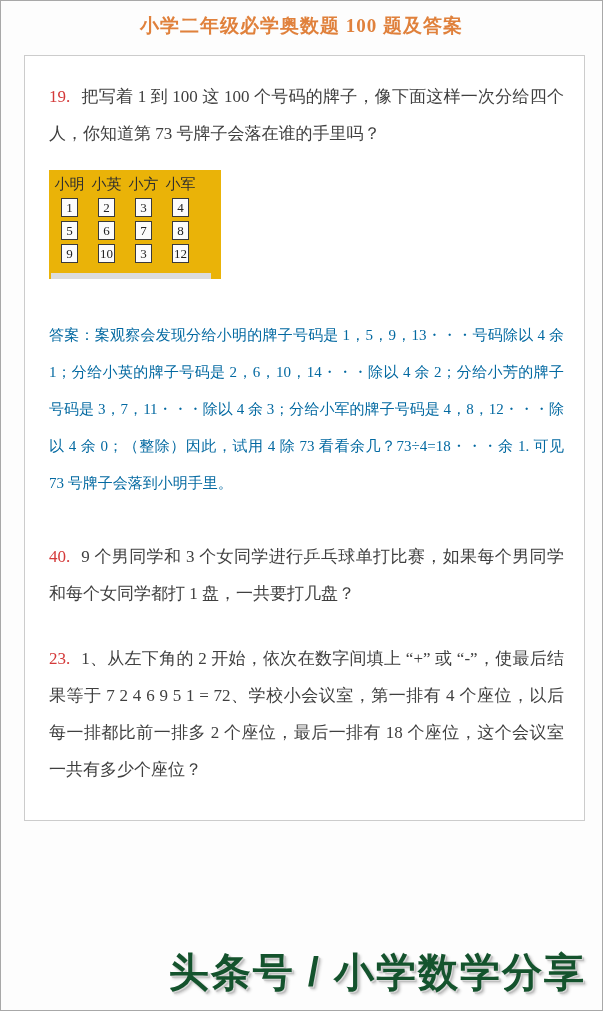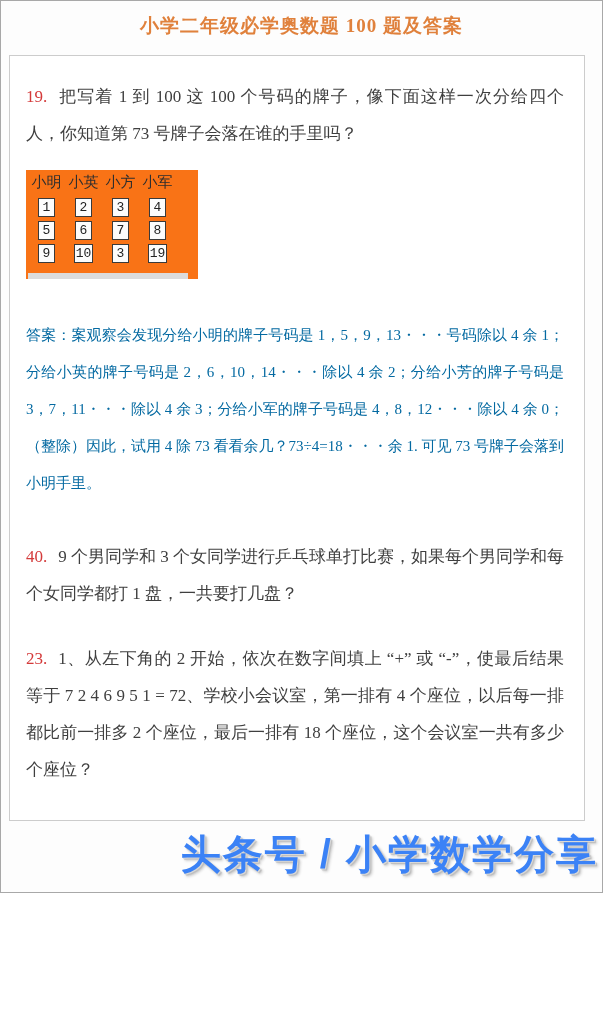--- a/index.html
+++ b/index.html
@@ -1,39 +1,39 @@
 <!DOCTYPE html>
 <html><head>
 <meta charset="utf-8">
 <style>
   * { margin: 0; padding: 0; box-sizing: border-box; }
   html, body { background: #ffffff; }
   .page {
     position: relative;
     width: 603px;
-    height: 893px;
+    height: 1011px;
     border: 1px solid #a8a8a8;
     background: #fdfdfd;
     overflow: hidden;
     font-family: "Liberation Serif", serif;
   }
   .page-title {
     margin-top: 12px;
     text-align: center;
     font-size: 19px;
     line-height: 26px;
     font-weight: bold;
     color: #e0813c;
     letter-spacing: 1px;
   }
   .card {
-    margin: 16px 17px 0 8px;
+    margin: 16px 17px 0 23px;
     background: #ffffff;
     border: 1px solid #cccccc;
-    padding: 22px 20px 32px 16px;
+    padding: 22px 20px 32px 24px;
   }
   .para {
     font-size: 17px;
     line-height: 37px;
     color: #3f3f3f;
     text-align: justify;
   }
   .q-num {
     color: #d43a3a;
     margin-right: 11px;
@@ -46,23 +46,22 @@
   }
   .answer-19 { margin-top: 38px; }
   .q20 { margin-top: 36px; }
   .answer-20 { margin-top: 36px; }
   .q21 { margin-top: 28px; }
 
   
   .scan-image {
     margin-top: 18px;
     width: 172px;
-    background: #f97316;
+    background: #eab308;
     padding: 4px 0 0 2px;
-    font-family: Liberation Mono, monospace;
   }
   .scan-headers, .scan-row {
     display: grid;
     grid-template-columns: repeat(4, 37px);
   }
   .scan-headers {
     margin-bottom: 4px;
   }
   .scan-header-cell {
     font-size: 15px;
@@ -86,27 +85,27 @@
   }
   .scan-bottom-band {
     width: 160px;
     height: 6px;
     background: #dcdcdc;
     margin-top: 10px;
   }
 
   .watermark {
     position: absolute;
-    right: 4px;
+    right: 16px;
     bottom: 10px;
     font-family: "Liberation Sans", sans-serif;
     font-weight: bold;
     font-size: 40px;
     letter-spacing: 2px;
-    color: #3b82f6;
+    color: #14532d;
     text-shadow: 1px 1px 0 #d8d8d8, 2px 2px 1px #bdbdbd, 3px 3px 3px #c9c9c9;
     white-space: nowrap;
   }
 </style>
 </head>
 <body>
 
 <div class="page">
 
   <div class="page-title">小学二年级必学奥数题 100 题及答案</div>
@@ -154,21 +153,21 @@
         <div class="num-box-wrap">
             <span class="num-box">9</span>
           </div>
         <div class="num-box-wrap">
             <span class="num-box">10</span>
           </div>
         <div class="num-box-wrap">
             <span class="num-box">3</span>
           </div>
         <div class="num-box-wrap">
-            <span class="num-box">19</span>
+            <span class="num-box">12</span>
           </div>
       </div>
       <div class="scan-bottom-band"></div>
     </div>
 
     <p class="answer answer-19">答案：案观察会发现分给小明的牌子号码是 1，5，9，13・・・号码除以 4 余 1；分给小英的牌子号码是 2，6，10，14・・・除以 4 余 2；分给小芳的牌子号码是 3，7，11・・・除以 4 余 3；分给小军的牌子号码是 4，8，12・・・除以 4 余 0；（整除）因此，试用 4 除 73 看看余几？73÷4=18・・・余 1. 可见 73 号牌子会落到小明手里。</p>
 
     <p class="para q20"><span class="q-num">40.</span><span>9 个男同学和 3 个女同学进行乒乓球单打比赛，如果每个男同学和每个女同学都打 1 盘，一共要打几盘？</span></p>
 
 

